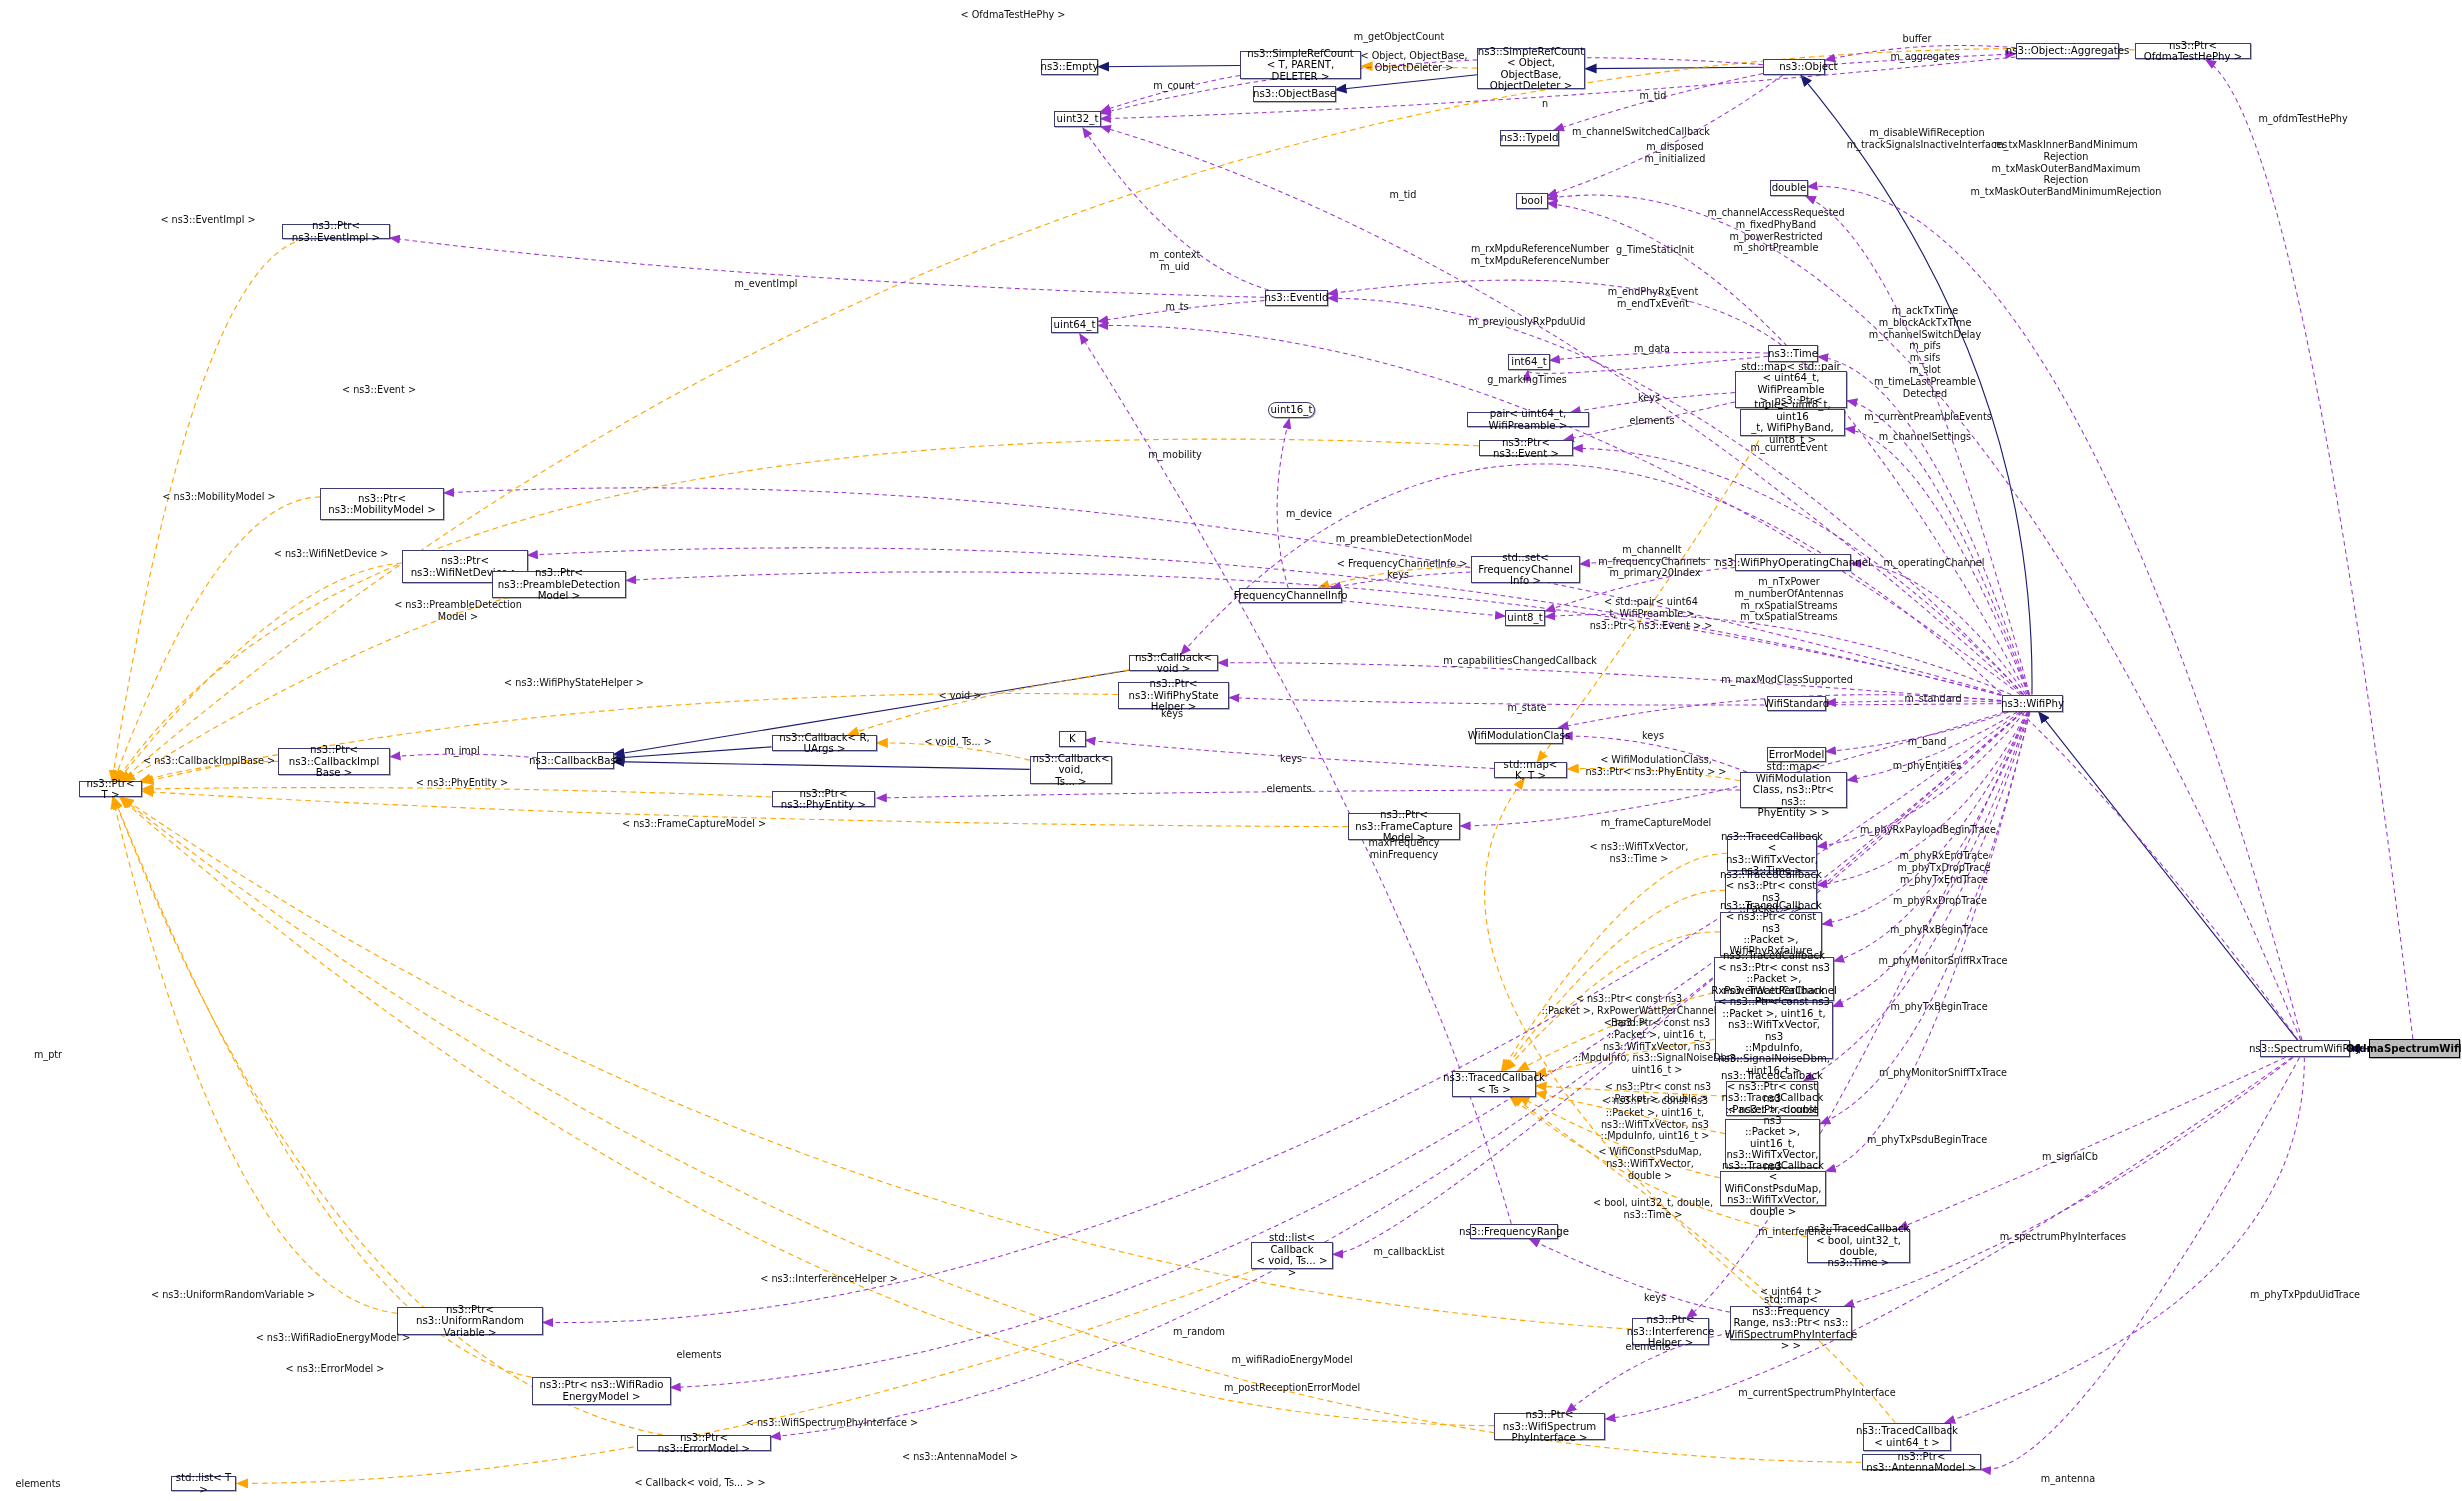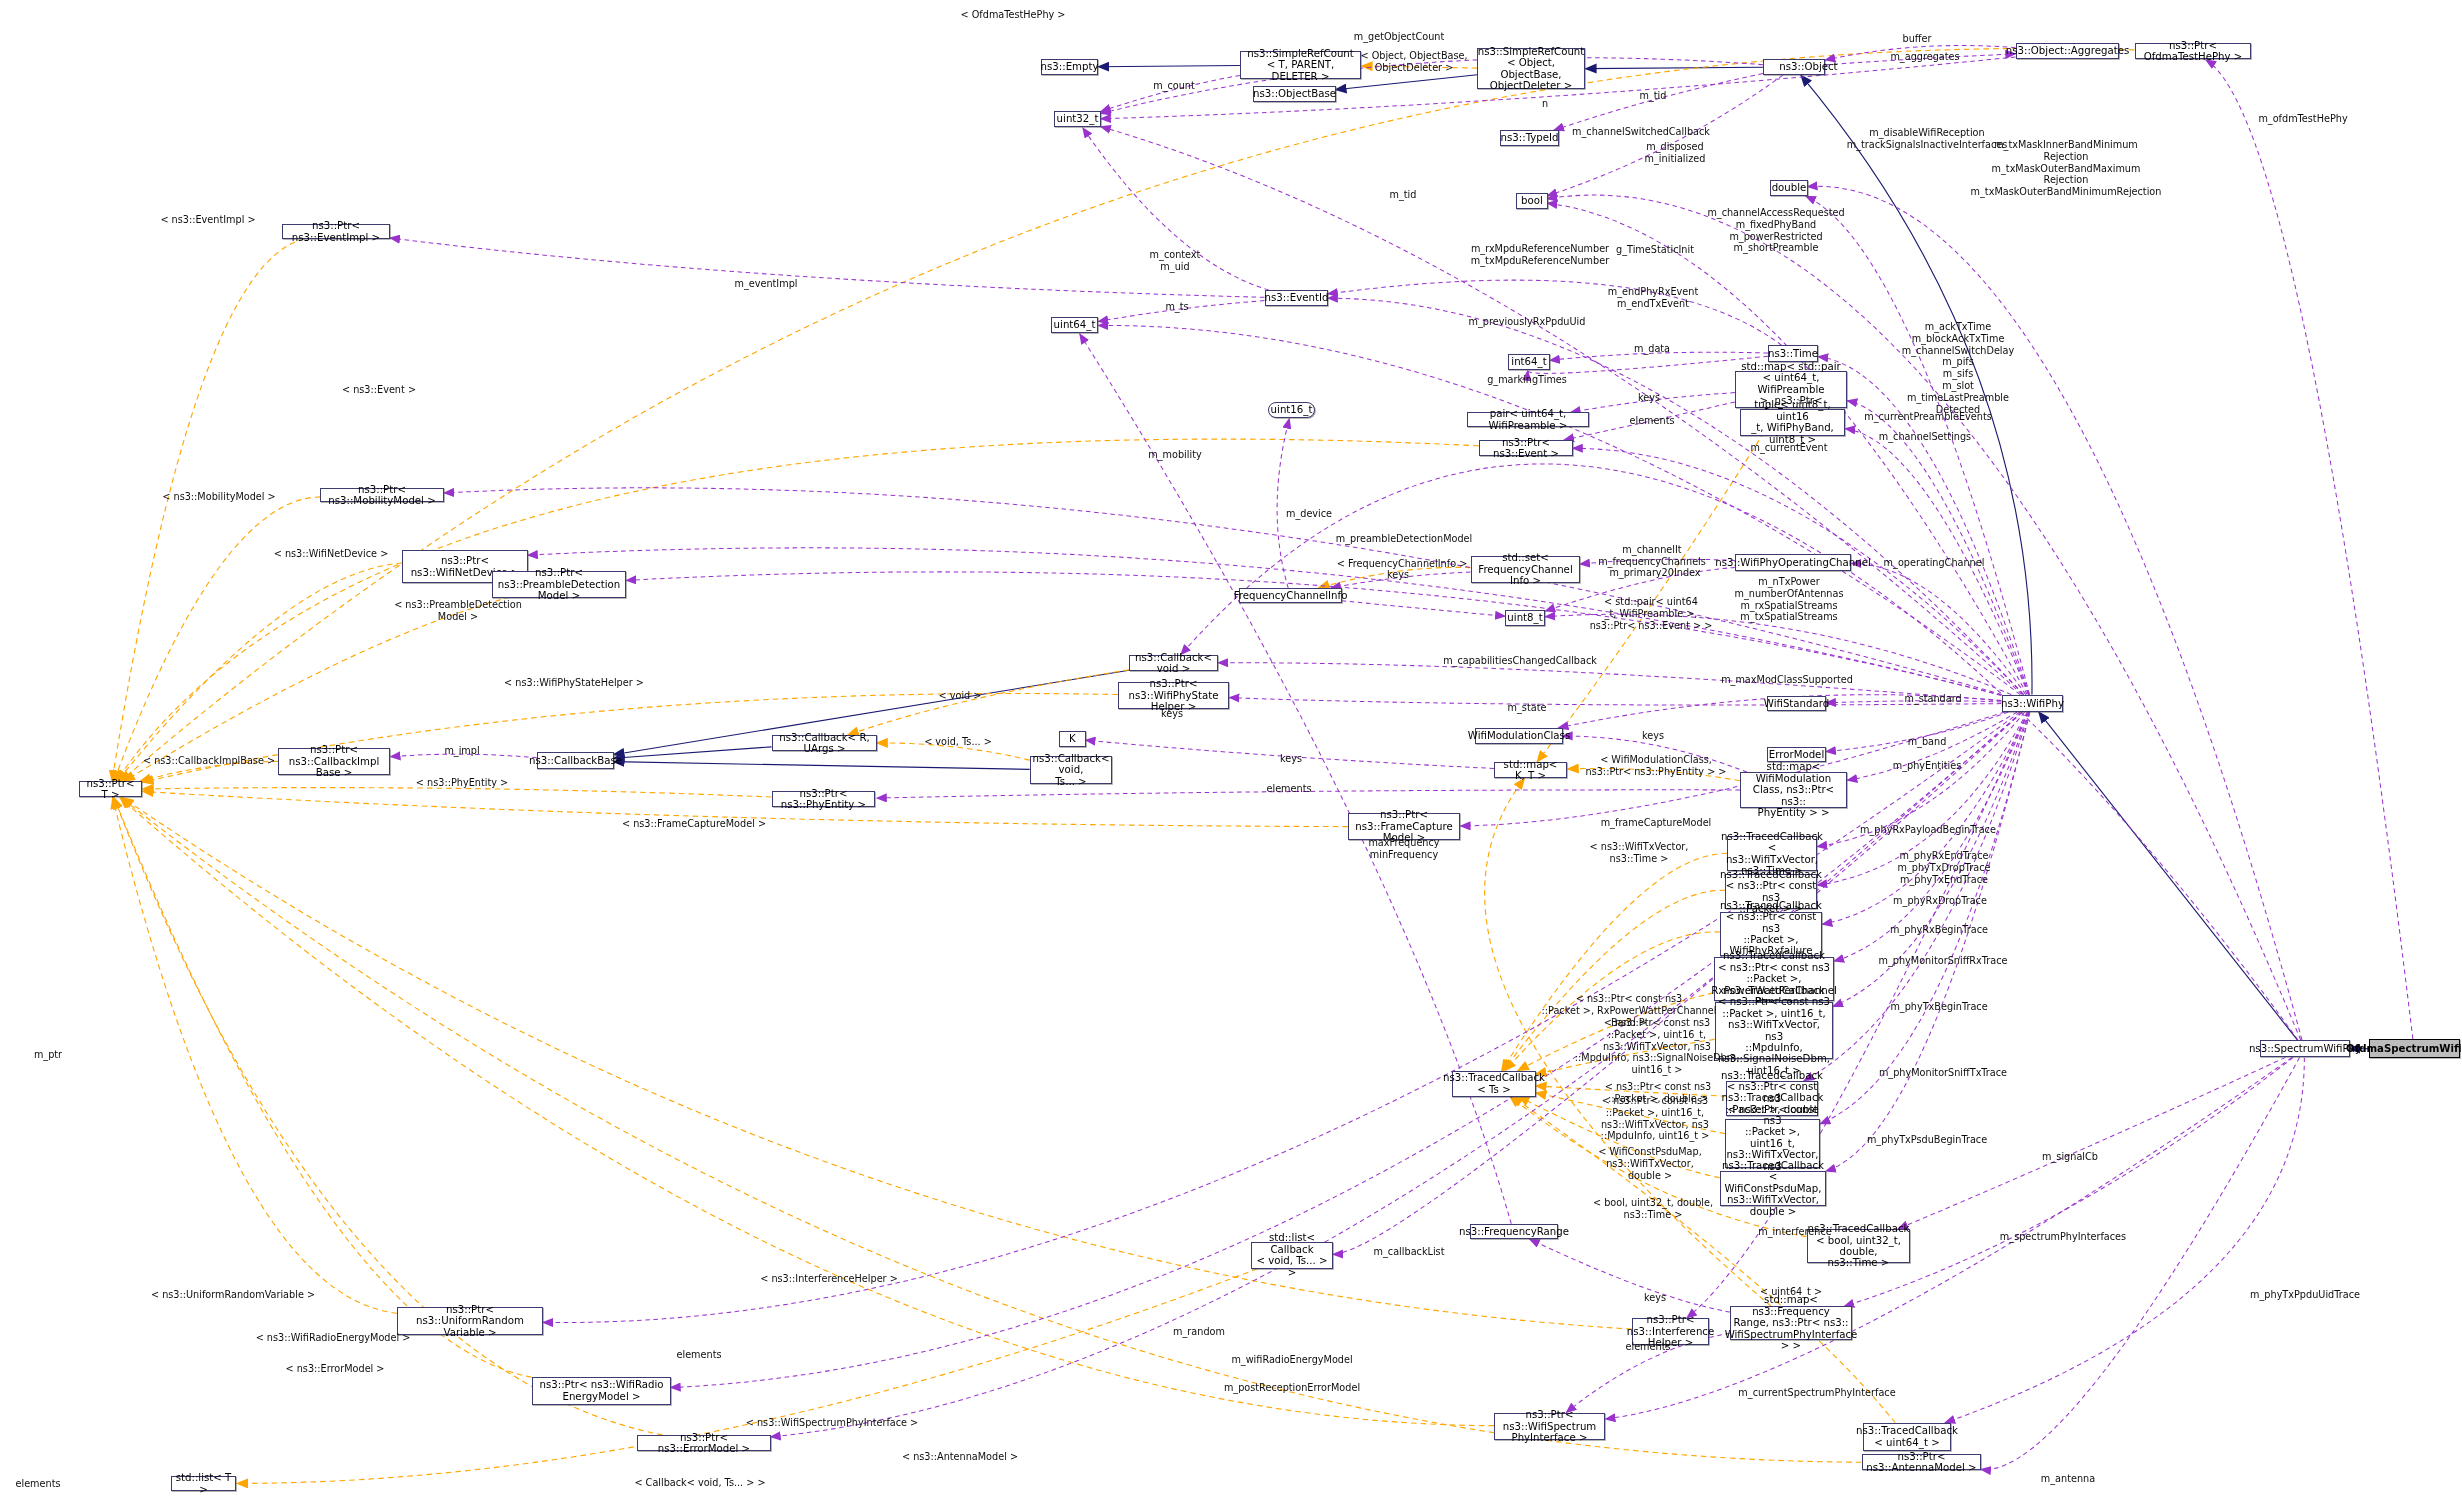--- a/index.html
+++ b/index.html
@@ -172,21 +172,21 @@
     <div class="node" style="left: 1508px; top: 354px; width: 42px; height: 16.3px;">int64_t</div>
     <div class="node" style="left: 1268px; top: 402px; width: 47px; height: 16.3px; border-radius: 8px;">uint16_t</div>
     <div class="node" style="left: 1467px; top: 412px; width: 122px; height: 15.3px;">pair&lt; uint64_t, WifiPreamble &gt;</div>
     <div class="node" style="left: 1479px; top: 440px; width: 94px; height: 16.3px;">ns3::Ptr&lt; ns3::Event &gt;</div>
     <div class="node" style="left: 1768px; top: 345px; width: 50px; height: 17.4px;">ns3::Time</div>
     <div class="node" style="left: 1735px; top: 371px; width: 112px; height: 37px;">std::map&lt; std::pair
 &lt; uint64_t, WifiPreamble
 &gt;, ns3::Ptr&lt; ns3::Event &gt; &gt;</div>
     <div class="node" style="left: 1740px; top: 409px; width: 105px; height: 26.5px;">tuple&lt; uint8_t, uint16
 _t, WifiPhyBand, uint8_t &gt;</div>
-    <div class="node" style="left: 320px; top: 488px; width: 124px; height: 14px;">ns3::Ptr&lt; ns3::MobilityModel &gt;</div>
+    <div class="node" style="left: 320px; top: 488px; width: 124px; height: 32px;">ns3::Ptr&lt; ns3::MobilityModel &gt;</div>
     <div class="node" style="left: 402px; top: 550px; width: 126px; height: 33px;">ns3::Ptr&lt; ns3::WifiNetDevice &gt;</div>
     <div class="node" style="left: 492px; top: 571px; width: 134px; height: 26.5px;">ns3::Ptr&lt; ns3::PreambleDetection
 Model &gt;</div>
     <div class="node" style="left: 1471px; top: 556px; width: 109px; height: 26.5px;">std::set&lt; FrequencyChannel
 Info &gt;</div>
     <div class="node" style="left: 1735px; top: 554px; width: 116px; height: 17.4px;">ns3::WifiPhyOperatingChannel</div>
     <div class="node" style="left: 1505px; top: 610px; width: 40px; height: 16.3px;">uint8_t</div>
     <div class="node" style="left: 1239px; top: 588px; width: 103px; height: 15.3px;">FrequencyChannelInfo</div>
     <div class="node" style="left: 1129px; top: 655px; width: 89px; height: 16.3px;">ns3::Callback&lt; void &gt;</div>
     <div class="node" style="left: 1118px; top: 682px; width: 111px; height: 26.5px;">ns3::Ptr&lt; ns3::WifiPhyState
@@ -300,21 +300,21 @@
     <div class="elabel" style="left: 766px; top: 284px;">m_eventImpl</div>
     <div class="elabel" style="left: 208px; top: 220px;">&lt; ns3::EventImpl &gt;</div>
     <div class="elabel" style="left: 1527px; top: 322px;">m_previouslyRxPpduUid</div>
     <div class="elabel" style="left: 1655px; top: 250px;">g_TimeStaticInit</div>
     <div class="elabel" style="left: 1653px; top: 298px;">m_endPhyRxEvent
 m_endTxEvent</div>
     <div class="elabel" style="left: 1652px; top: 349px;">m_data</div>
     <div class="elabel" style="left: 1527px; top: 380px;">g_markingTimes</div>
     <div class="elabel" style="left: 1649px; top: 398px;">keys</div>
     <div class="elabel" style="left: 1652px; top: 421px;">elements</div>
-    <div class="elabel" style="left: 1925px; top: 368px; margin-left: 33px;">m_ackTxTime
+    <div class="elabel" style="left: 1925px; top: 352px;">m_ackTxTime
 m_blockAckTxTime
 m_channelSwitchDelay
 m_pifs
 m_sifs
 m_slot
 m_timeLastPreamble
 Detected</div>
     <div class="elabel" style="left: 1928px; top: 417px;">m_currentPreambleEvents</div>
     <div class="elabel" style="left: 1925px; top: 437px;">m_channelSettings</div>
     <div class="elabel" style="left: 1789px; top: 448px;">m_currentEvent</div>

